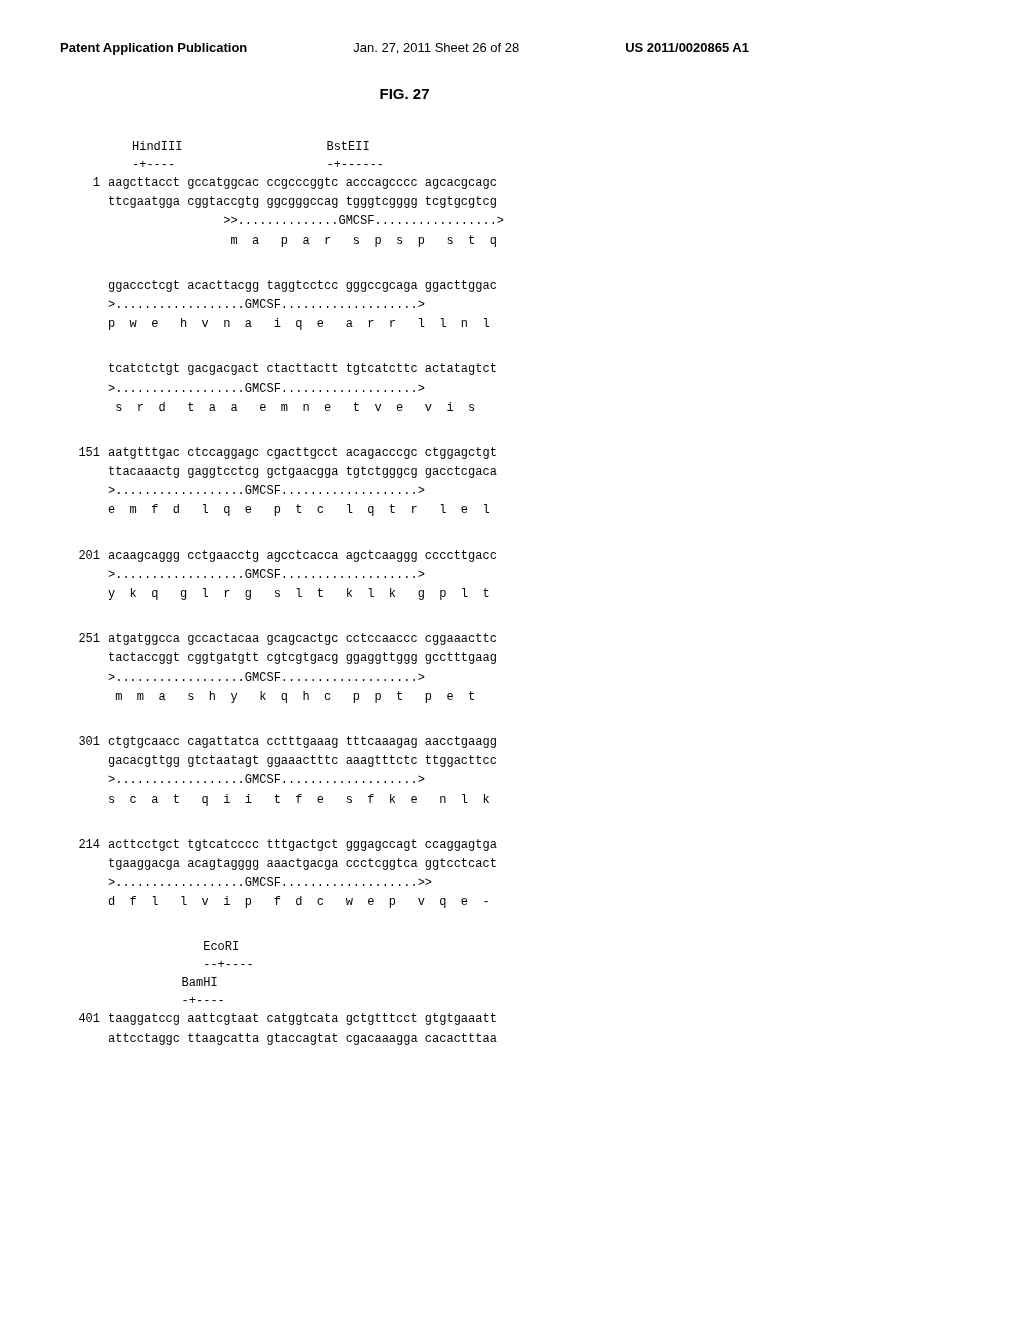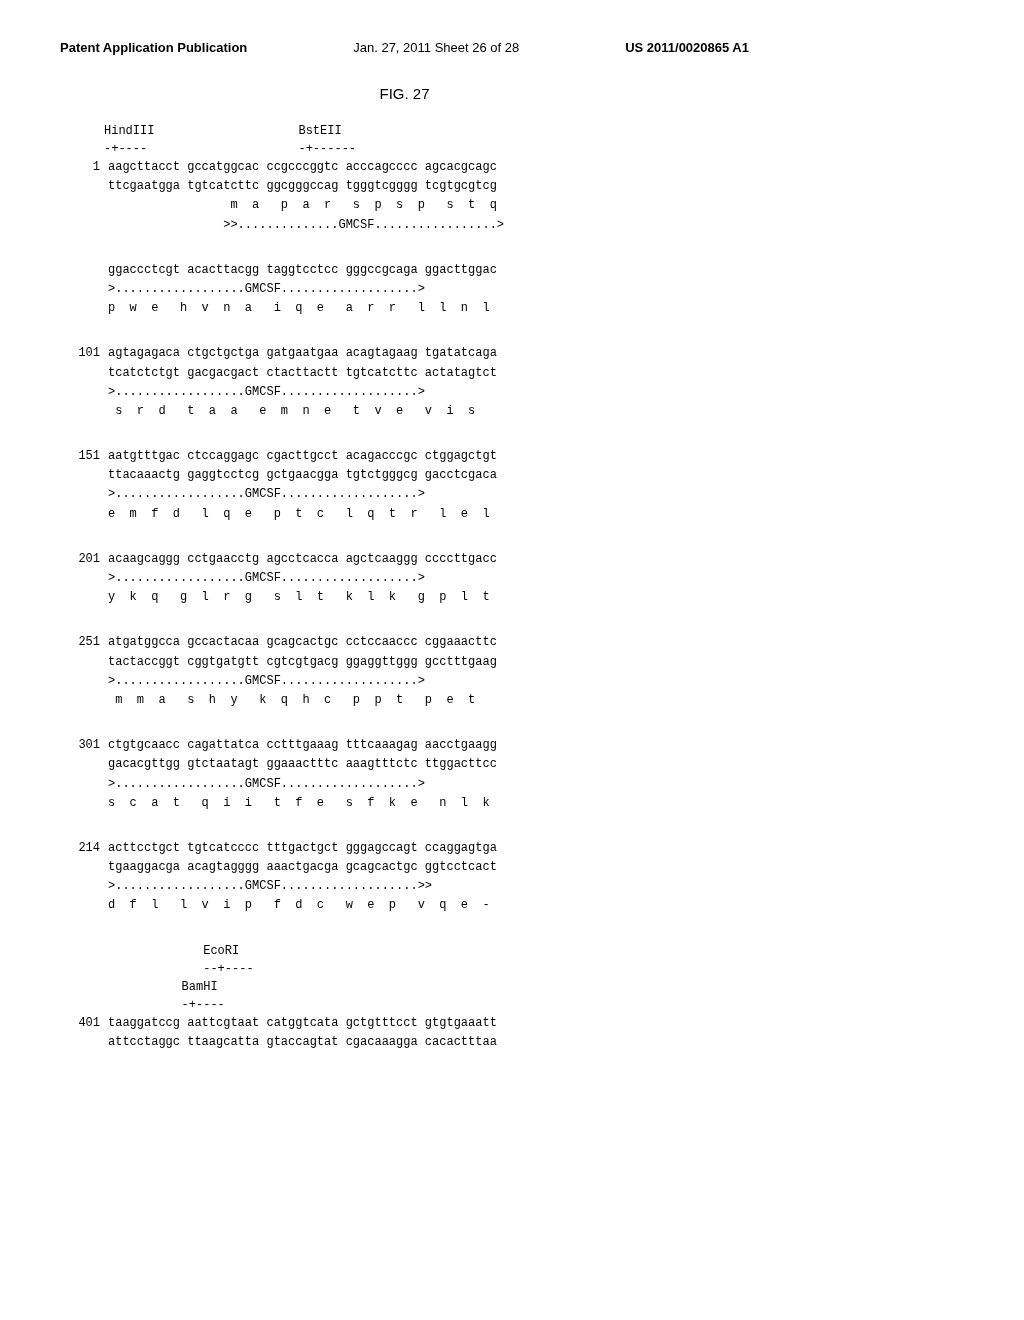--- a/index.html
+++ b/index.html
@@ -32,23 +32,23 @@
     }
     .header-center {
       font-size: 13px;
     }
     .header-right {
       font-size: 13px;
       font-weight: bold;
     }
     .figure-title {
       text-align: center;
-      font-weight: normal;
+      font-weight: bold;
       font-size: 15px;
-      margin-bottom: 20px;
+      margin-bottom: 36px;
       font-family: Arial, sans-serif;
       margin-top: 10px;
     }
     .sequence-block {
       margin-bottom: 16px;
       line-height: 1.5;
     }
     .seq-line {
       display: flex;
       align-items: baseline;
@@ -63,21 +63,21 @@
       font-size: 12px;
       flex-shrink: 0;
     }
     .seq-content {
       font-size: 12px;
       white-space: pre;
     }
     .restriction-label {
       font-size: 12px;
       white-space: pre;
-      margin-left: 44px;
+      margin-left: 72px;
       line-height: 1.5;
     }
     .spacer {
       height: 10px;
     }
   </style>
 </head>
 <body>
 
 <div class="page">
@@ -94,30 +94,30 @@
 
     <div class="sequence-block">
       <div class="restriction-label" style="white-space:pre; font-size:12px;">HindIII                    BstEII
 -+----                     -+------</div>
       <div class="seq-line">
         <span class="line-num">1</span>
         <span class="seq-content">aagcttacct gccatggcac ccgcccggtc acccagcccc agcacgcagc</span>
       </div>
       <div class="seq-line">
         <span class="line-num"></span>
-        <span class="seq-content">ttcgaatgga tgtcatcttc ggcgggccag tgggtcgggg tcgtgcgtcg</span>
+        <span class="seq-content">ttcgaatgga cggtaccgtg ggcgggccag tgggtcgggg tcgtgcgtcg</span>
+      </div>
+      <div class="seq-line">
+        <span class="line-num"></span>
+        <span class="seq-content">                &gt;&gt;..............GMCSF.................&gt;</span>
       </div>
       <div class="seq-line">
         <span class="line-num"></span>
         <span class="seq-content">                 m  a   p  a  r   s  p  s  p   s  t  q</span>
       </div>
-      <div class="seq-line">
-        <span class="line-num"></span>
-        <span class="seq-content">                &gt;&gt;..............GMCSF.................&gt;</span>
-      </div>
     </div>
 
     <div class="spacer"></div>
 
     <div class="sequence-block">
       <div class="seq-line">
         <span class="line-num"></span>
         <span class="seq-content">ggaccctcgt acacttacgg taggtcctcc gggccgcaga ggacttggac</span>
       </div>
       <div class="seq-line">
@@ -126,24 +126,20 @@
       </div>
       <div class="seq-line">
         <span class="line-num"></span>
         <span class="seq-content">p  w  e   h  v  n  a   i  q  e   a  r  r   l  l  n  l</span>
       </div>
     </div>
 
     <div class="spacer"></div>
 
     <div class="sequence-block">
-      <div class="seq-line">
-        <span class="line-num">101</span>
-        <span class="seq-content">agtagagaca ctgctgctga gatgaatgaa acagtagaag tgatatcaga</span>
-      </div>
       <div class="seq-line">
         <span class="line-num"></span>
         <span class="seq-content">tcatctctgt gacgacgact ctacttactt tgtcatcttc actatagtct</span>
       </div>
       <div class="seq-line">
         <span class="line-num"></span>
         <span class="seq-content">&gt;..................GMCSF...................&gt;</span>
       </div>
       <div class="seq-line">
         <span class="line-num"></span>
@@ -233,21 +229,21 @@
 
     <div class="spacer"></div>
 
     <div class="sequence-block">
       <div class="seq-line">
         <span class="line-num">214</span>
         <span class="seq-content">acttcctgct tgtcatcccc tttgactgct gggagccagt ccaggagtga</span>
       </div>
       <div class="seq-line">
         <span class="line-num"></span>
-        <span class="seq-content">tgaaggacga acagtagggg aaactgacga gcagcactgc ggtcctcact</span>
+        <span class="seq-content">tgaaggacga acagtagggg aaactgacga ccctcggtca ggtcctcact</span>
       </div>
       <div class="seq-line">
         <span class="line-num"></span>
         <span class="seq-content">&gt;..................GMCSF...................&gt;&gt;</span>
       </div>
       <div class="seq-line">
         <span class="line-num"></span>
         <span class="seq-content">d  f  l   l  v  i  p   f  d  c   w  e  p   v  q  e  -</span>
       </div>
     </div>

